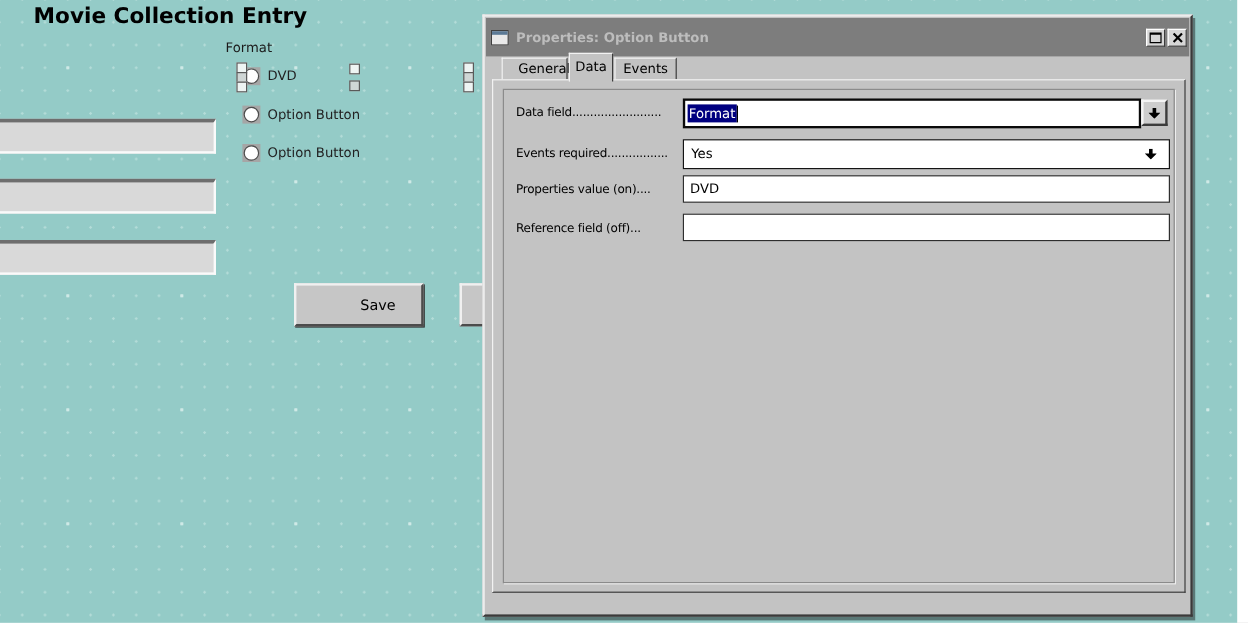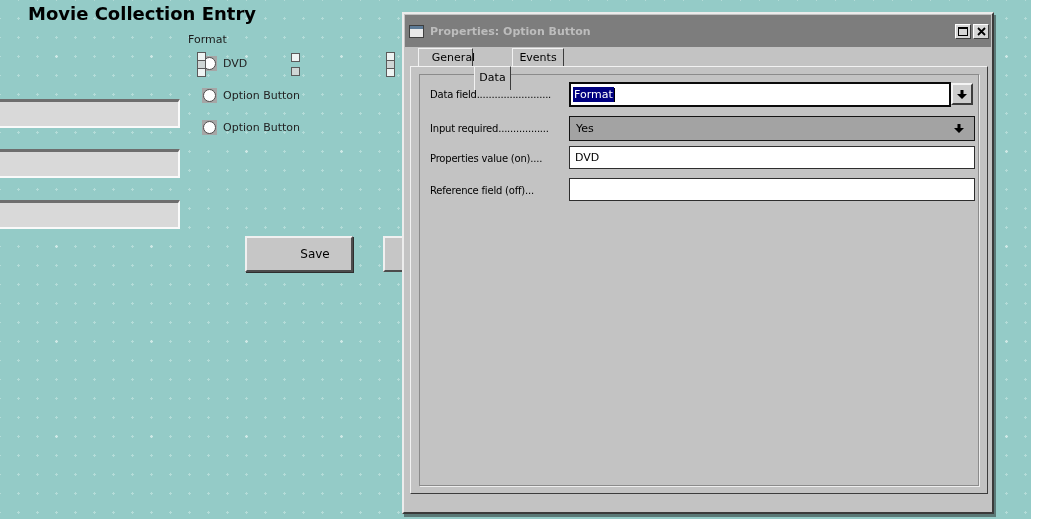--- a/index.html
+++ b/index.html
@@ -39,36 +39,36 @@
   .win-icon::before{content:"";position:absolute;left:0;top:0;right:0;height:3px;background:#5c7a96;}
   .titlebar-text{margin-left:6px;font-size:11px;font-weight:bold;color:#bdbdbd;white-space:nowrap;flex:1;}
   .tb-btn{width:16px;height:15px;background:#d6d6d6;border-top:1px solid #fff;border-left:1px solid #fff;
     border-right:1px solid #3c3c3c;border-bottom:1px solid #3c3c3c;display:flex;align-items:center;
     justify-content:center;margin-left:2px;flex:none;box-sizing:border-box;}
   .max-glyph{width:8px;height:6px;border:1px solid #000;border-top:2px solid #000;}
   
   .tab{position:absolute;background:#c3c3c3;border-top:1px solid #f2f2f2;border-left:1px solid #f2f2f2;
     border-right:1px solid #3c3c3c;font-size:11px;color:#000;display:flex;align-items:flex-start;
     justify-content:center;box-sizing:border-box;padding-top:2px;z-index:1;}
-  .tab.active{z-index:4;padding-top:4px;margin-top:22px;}
+  .tab.active{z-index:4;padding-top:4px;}
   .tabpage{position:absolute;left:6px;top:52px;width:578px;height:428px;background:#c3c3c3;
     border-top:1px solid #f2f2f2;border-left:1px solid #f2f2f2;border-right:1px solid #3c3c3c;
     border-bottom:1px solid #3c3c3c;box-sizing:border-box;z-index:2;}
   .groove{position:absolute;left:8px;top:7px;right:8px;bottom:7px;border:1px solid #8b8b8b;
     box-shadow:1px 1px 0 #eeeeee;}
   
   .prop-label{position:absolute;left:26px;font-size:10px;color:#000;white-space:nowrap;letter-spacing:-0.2px;z-index:5;}
   .combo{position:absolute;left:165px;top:68px;width:382px;height:25px;background:#fff;
     border:2px solid #0a0a0a;box-sizing:border-box;display:flex;align-items:center;padding-left:2px;z-index:5;}
   .sel-text{font-size:11px;color:#fff;background:#000080;padding:0 1px;line-height:15px;}
   .caret{width:1px;height:14px;background:#000;}
   .combo-btn{position:absolute;left:547px;top:69px;width:22px;height:22px;background:#cdcdcd;
     border-top:2px solid #f4f4f4;border-left:2px solid #f4f4f4;border-right:2px solid #3c3c3c;
     border-bottom:2px solid #3c3c3c;box-sizing:border-box;display:flex;align-items:center;justify-content:center;z-index:5;}
-  .select{position:absolute;left:165px;top:102px;width:406px;height:25px;background:#a3a3a3;
+  .select{position:absolute;left:165px;top:102px;width:406px;height:25px;background:#ffffff;
     border:1px solid #141414;box-sizing:border-box;display:flex;align-items:center;
     padding:0 10px 0 6px;font-size:11px;color:#000;z-index:5;gap:15px;}
   .select .spacer{flex:1;}
   .field{position:absolute;left:165px;width:406px;height:23px;background:#fff;border:1px solid #2e2e2e;
     box-sizing:border-box;display:flex;align-items:center;padding-left:5px;font-size:11px;color:#000;z-index:5;}
 </style>
 </head>
 <body>
 
 <div class="stage">
@@ -146,21 +146,21 @@
     <div class="combo">
       <span class="sel-text">Format</span>
       <span class="caret"></span>
     </div>
     <div class="combo-btn">
       <svg width="10" height="9" viewBox="0 0 10 9">
           <path d="M3.5 0 h3 V4 H10 L5 9 0 4 h3.5 z" fill="#000"></path>
         </svg>
     </div>
 
-    <div class="prop-label" style="top:109px;">Input required.................</div>
+    <div class="prop-label" style="top:109px;">Events required.................</div>
     <div class="select">
       <span>Yes</span>
       <span class="spacer"></span>
       <svg width="10" height="9" viewBox="0 0 10 9">
           <path d="M3.5 0 h3 V4 H10 L5 9 0 4 h3.5 z" fill="#000"></path>
         </svg>
     </div>
 
     <div class="prop-label" style="top:139px;">Properties value (on)....</div>
     <div class="field" style="top:132px;">

